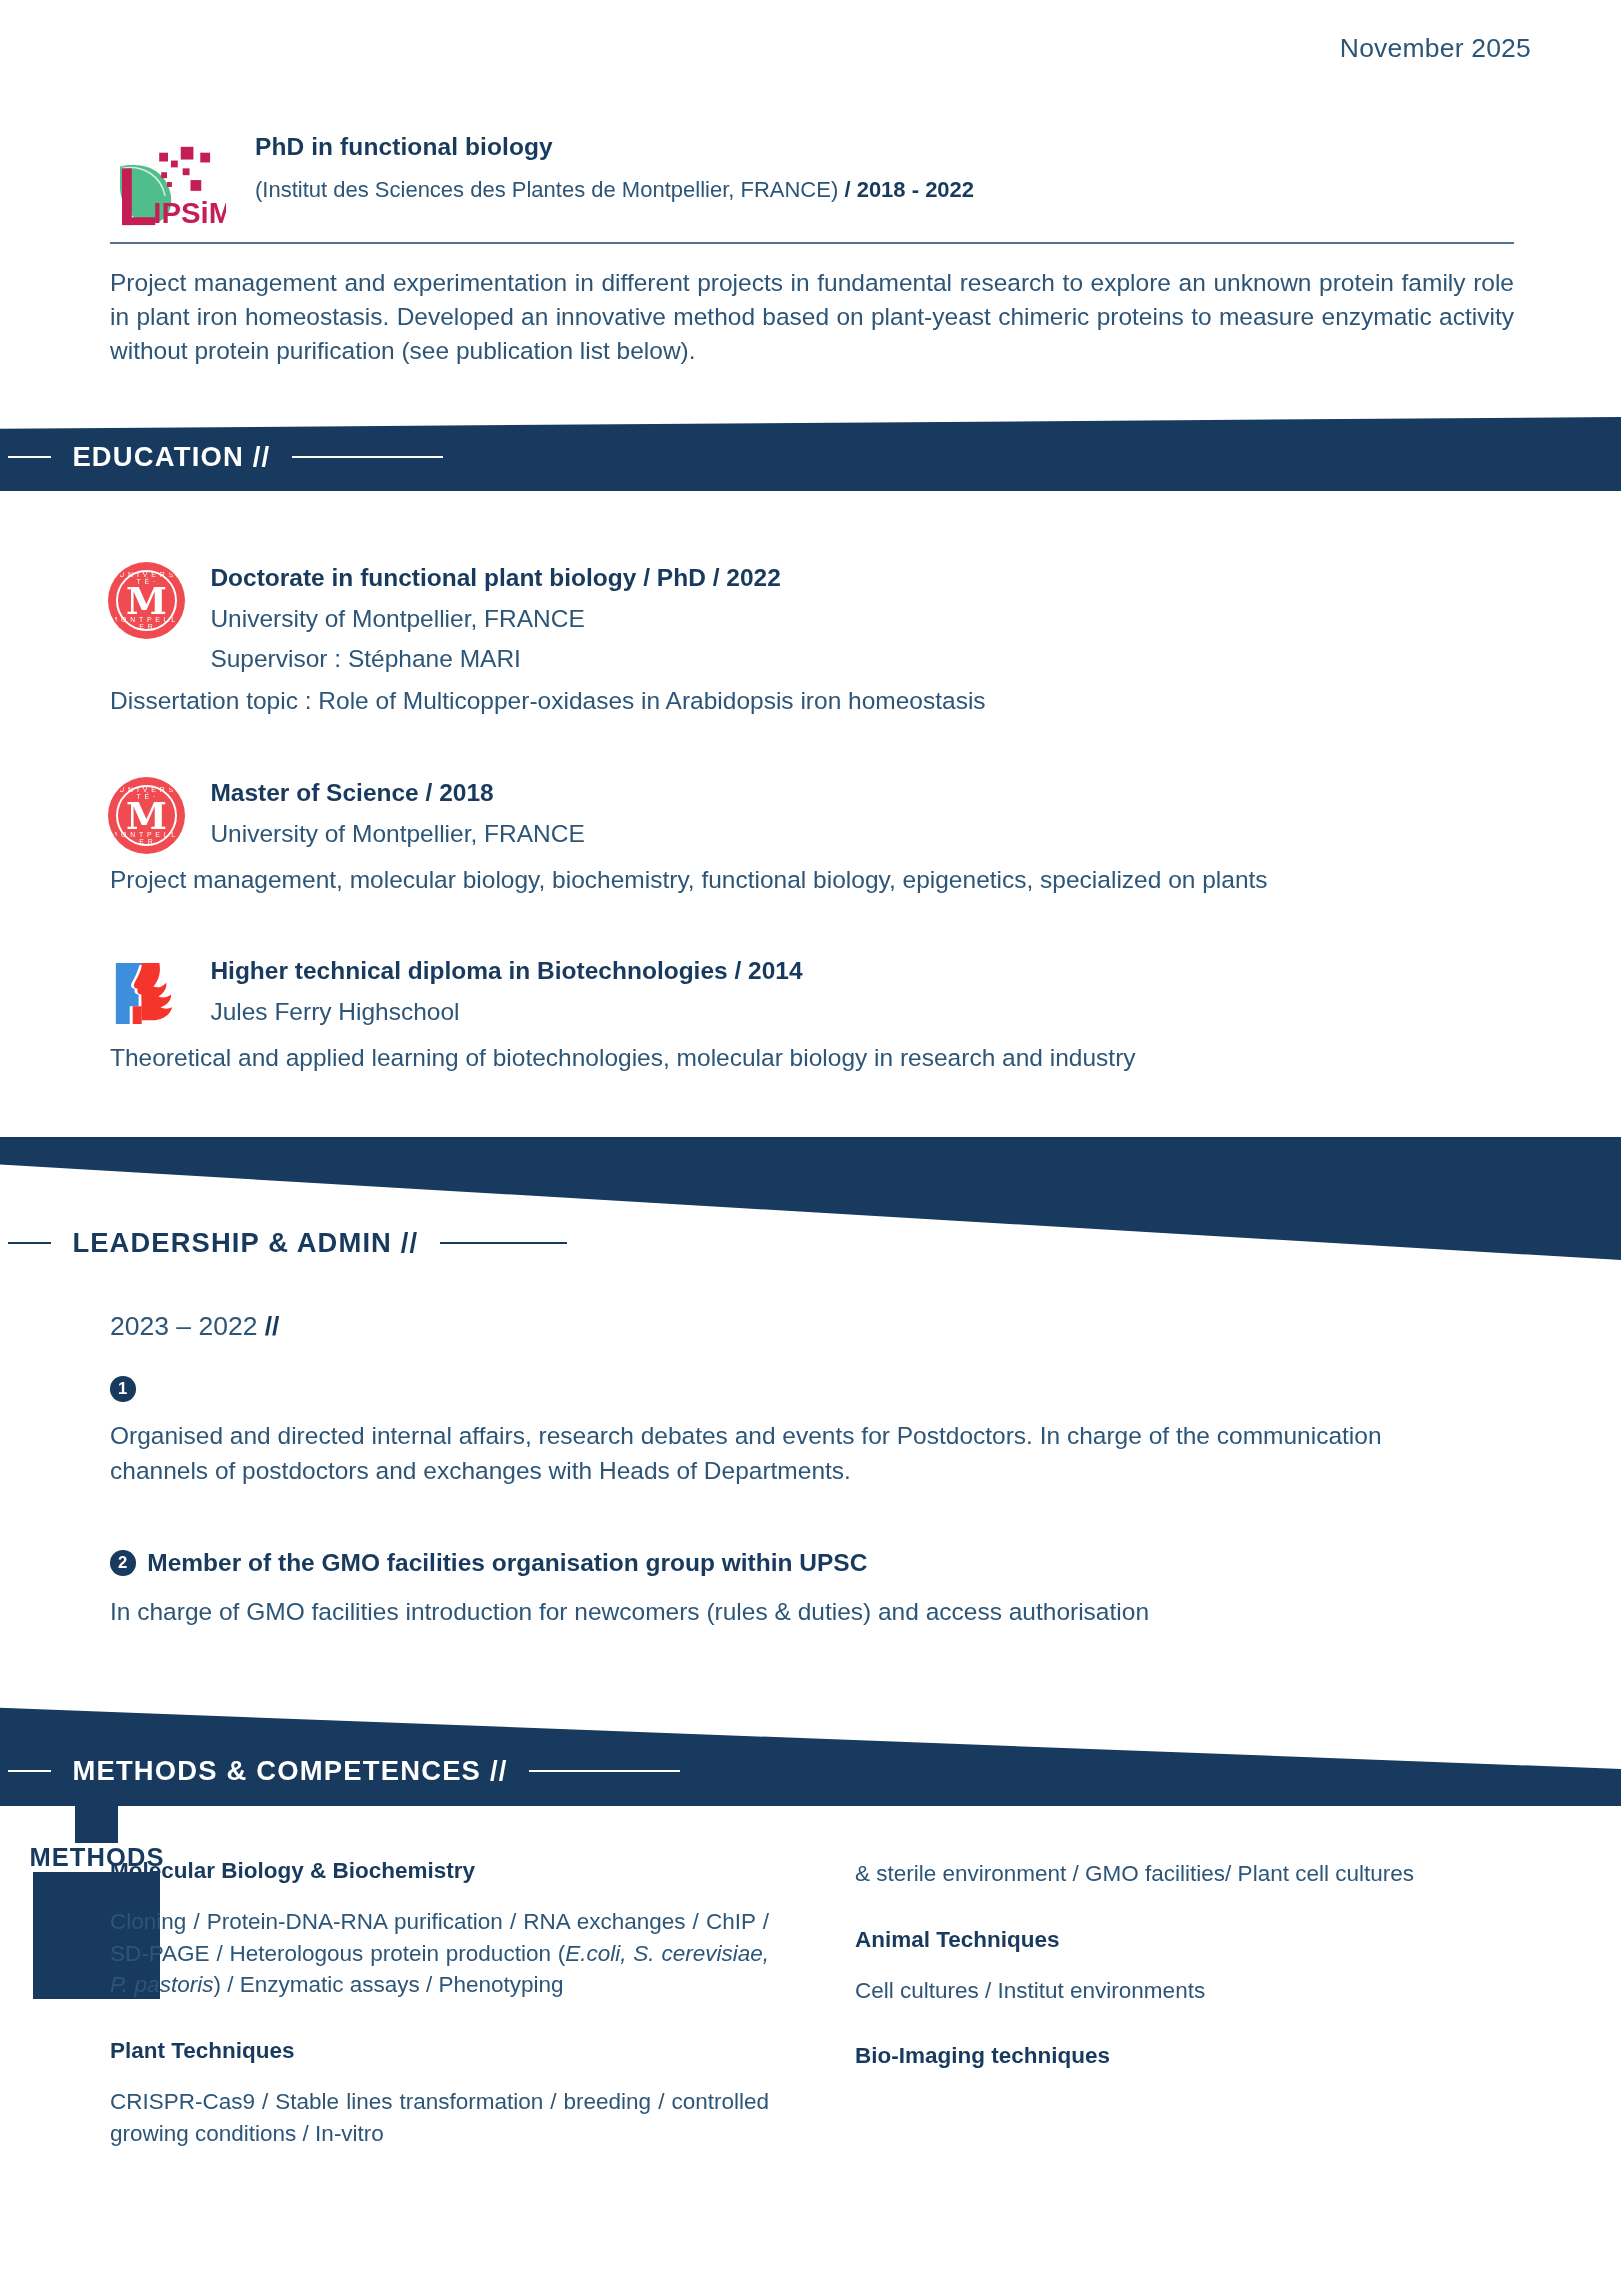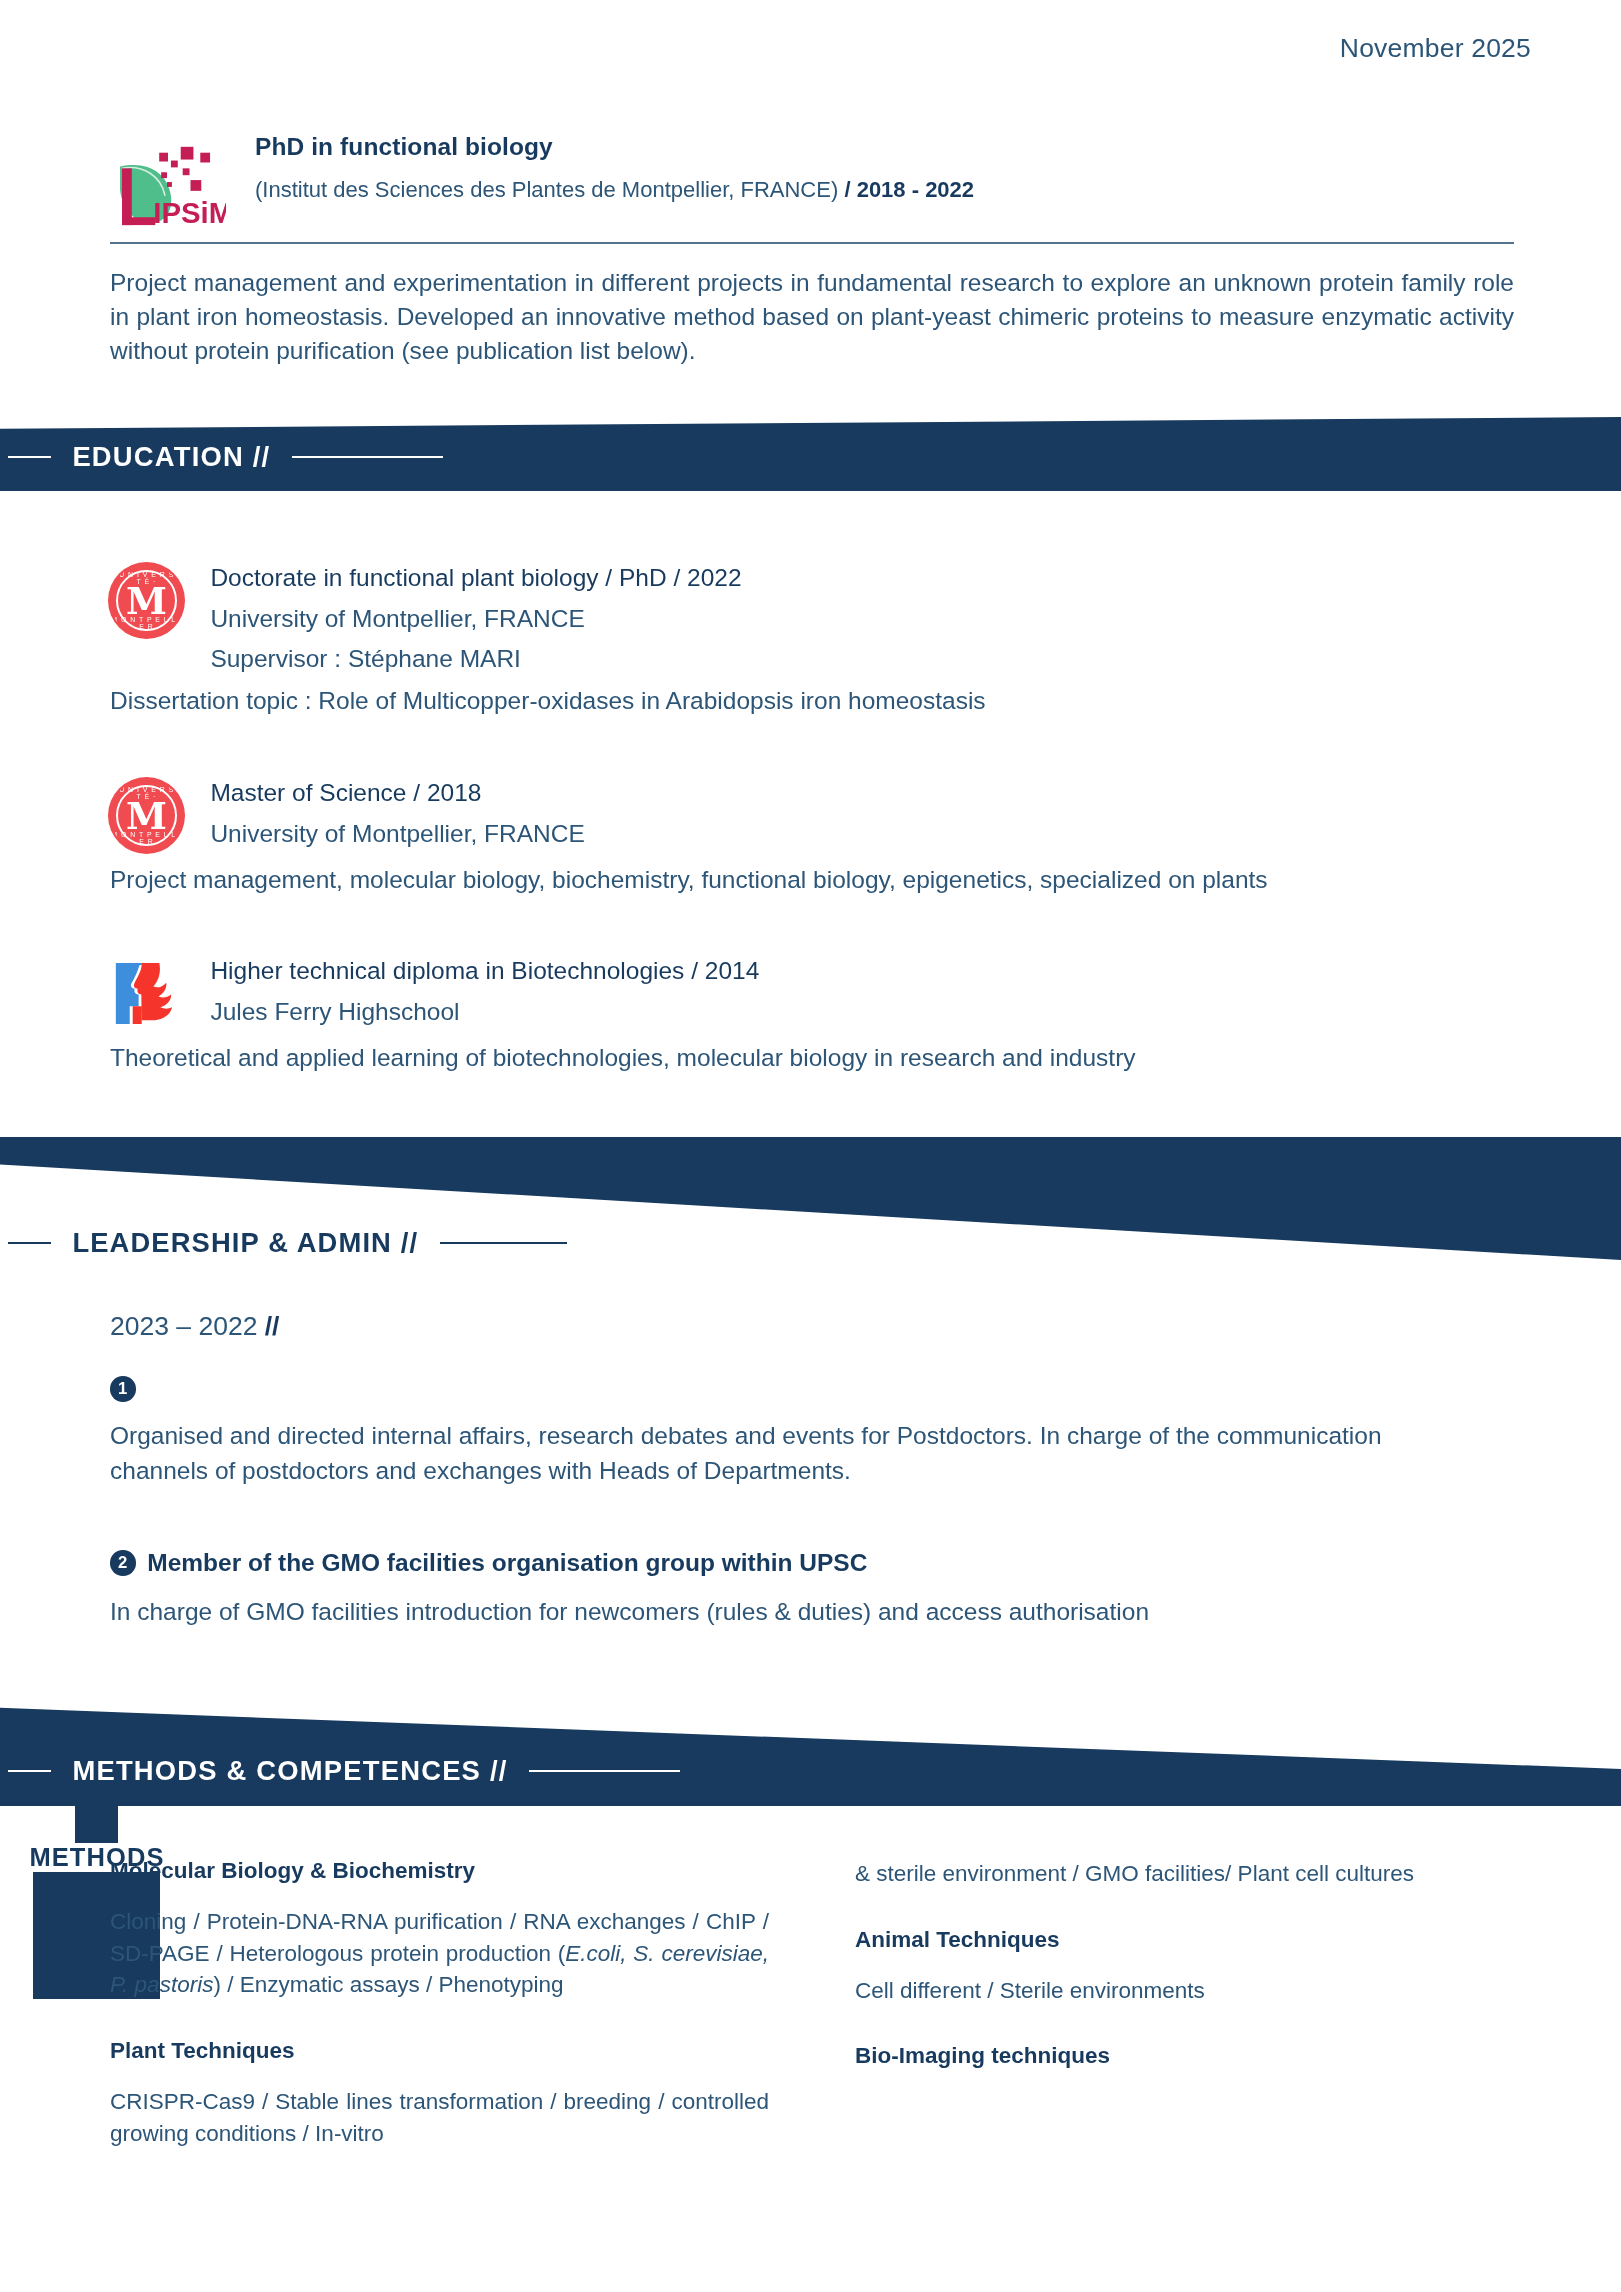--- a/index.html
+++ b/index.html
@@ -120,21 +120,21 @@
     padding: 0 21.6px;
   }
   .sec-label.small .txt { font-size: 25.5px; }
 
   
   .edu-entry { position: absolute; left: 110px; width: 1404px; }
   .edu-row { display: flex; align-items: flex-start; }
   .edu-badge { flex: 0 0 73px; width: 73px; height: 73px; position: relative; }
   .edu-text { padding-left: 27.4px; }
   .edu-title {
-    font-size: 24.5px; font-weight: normal; color: #173A5E;
+    font-size: 24.5px; font-weight: bold; color: #173A5E;
   }
   .edu-line {
     font-size: 24.5px; color: #2C5577; margin-top: 12.7px;
   }
   .edu-foot {
     font-size: 24.5px; color: #2C5577; margin-top: 13.7px;
   }
 
   
   .seal { width: 73px; height: 73px; border-radius: 50%; background: #F04B50;
@@ -370,18 +370,18 @@
     <div class="m-p"><span>Cloning / Protein-DNA-RNA purification / RNA exchanges / ChIP / SD-PAGE / Heterologous protein production (</span><i>E.coli, S. cerevisiae, P. pastoris</i><span>) / Enzymatic assays / Phenotyping</span></div>
 
     <div class="m-h">Plant Techniques</div>
     <div class="m-p">CRISPR-Cas9 / Stable lines transformation / breeding / controlled growing conditions / In-vitro</div>
   </div>
 
   <div class="mcol">
     <div class="m-p nojust" style="margin-top:0;">&amp; sterile environment / GMO facilities/ Plant cell cultures</div>
 
     <div class="m-h">Animal Techniques</div>
-    <div class="m-p nojust">Cell different / Sterile environments</div>
+    <div class="m-p nojust">Cell cultures / Institut environments</div>
 
     <div class="m-h">Bio-Imaging techniques</div>
   </div>
 </div>
 
 
 </body></html>

